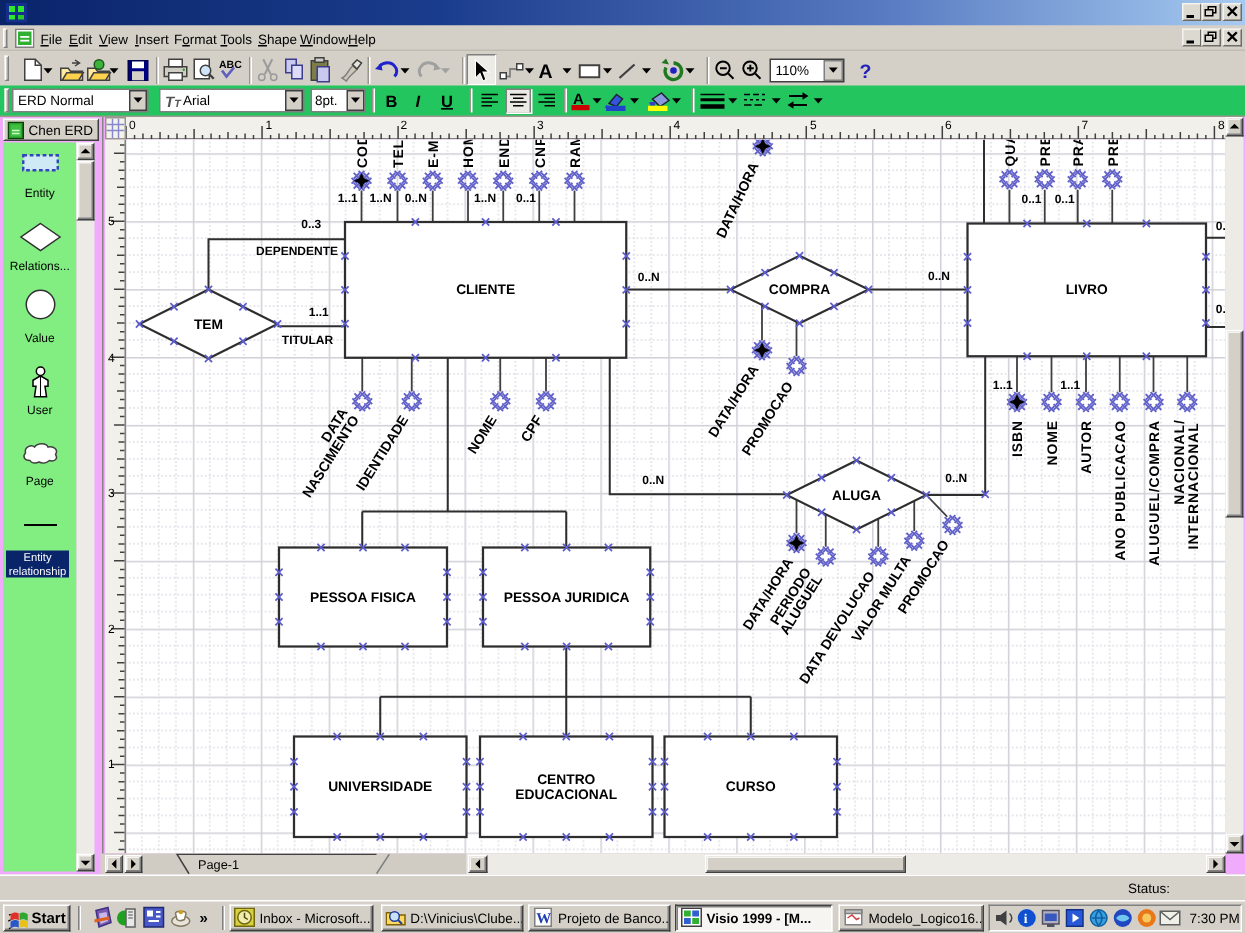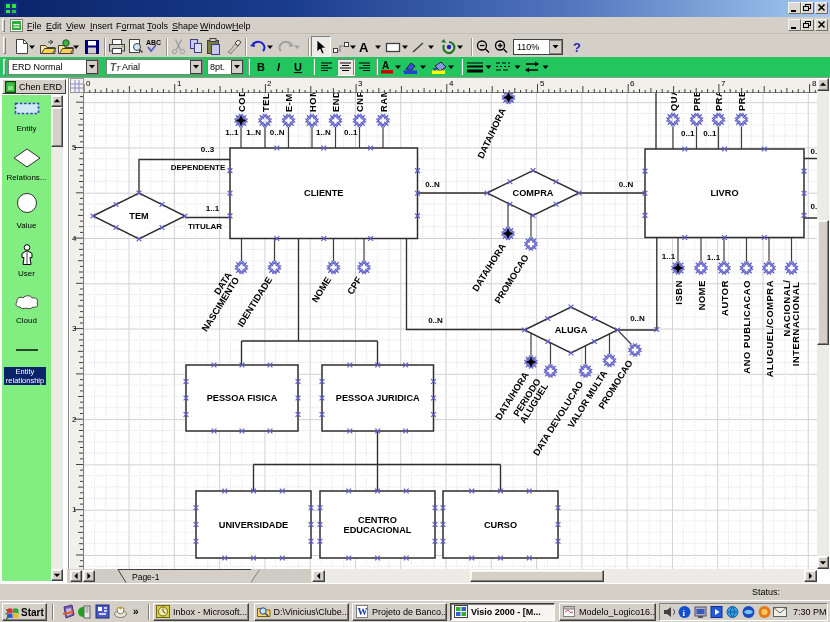--- a/index.html
+++ b/index.html
@@ -11,21 +11,21 @@
 .capbtn{width:13px;height:12px;background:#dcd9d1;border:1px solid;border-color:#f4f3ef #6f6c66 #6f6c66 #f4f3ef;font-size:9px;line-height:10px;text-align:center;color:#000;}
 
 #menubar{left:0;top:17px;width:830px;height:17px;background:#d4d0c8;border-bottom:1px solid #c0bcb4;font-size:9px;}
 .grip{width:3px;background:#d4d0c8;border:1px solid;border-color:#fff #808080 #808080 #fff;}
 .mitem{top:2px;height:14px;line-height:14px;color:#000;}
 u{text-decoration:underline;}
 
 #tb1{left:0;top:34px;width:830px;height:23px;background:#d4d0c8;}
 #tb2{left:0;top:57px;width:830px;height:21px;background:#22c55e;border-bottom:1px solid #9c988f;}
 
-#main{left:0;top:78px;width:830px;height:505px;background:#ffffff;}
+#main{left:0;top:78px;width:830px;height:505px;background:#f0abfc;}
 
 #sthead{left:2px;top:1px;width:64px;height:15px;background:#d4d0c8;border:1px solid;border-color:#fff #404040 #404040 #fff;font-size:9px;line-height:13px;}
 #stgreen{left:2px;top:17px;width:49px;height:486px;background:#82ee82;}
 #stscroll{left:51px;top:17px;width:12px;height:486px;background:#ecebe6;}
 .sbtn{background:#d4d0c8;border:1px solid;border-color:#fff #404040 #404040 #fff;box-shadow:inset -1px -1px 0 #808080,inset 1px 1px 0 #f6f5f2;}
 .sbtn svg{display:block;margin:0 auto;}
 .stlabel{width:49px;text-align:center;font-size:8px;color:#000;}
 #corner{left:70px;top:0px;width:14px;height:15px;background:#f4f2ec;border:1px solid #9a968e;}
 #hruler{left:84px;top:0px;width:733px;height:15px;}
 #vruler{left:70px;top:15px;width:14px;height:476px;}
@@ -302,21 +302,21 @@
           <circle cx="8" cy="3.5" r="2.8"></circle>
           <path d="M8 6.5l-5 3v4h2l-1 7h8l-1-7h2v-4z"></path>
           <path d="M8 7v13" stroke-width="0.7"></path>
         </g>
       </svg>
   <div class="abs stlabel" style="top:174px">User</div>
 
   <svg class="abs" style="left:11px;top:199px" width="28" height="17">
         <path d="M7 13c-4 0-5-3-3-5c-1-4 4-6 6-4c2-3 8-3 9 0c4-1 7 2 5 5c2 3-1 5-4 4c-2 2-5 2-7 1c-2 1-5 1-6-1z" fill="#fff" stroke="#404040"></path>
       </svg>
-  <div class="abs stlabel" style="top:221px">Cloud</div>
+  <div class="abs stlabel" style="top:221px">Page</div>
 
   <svg class="abs" style="left:13px;top:253px" width="24" height="4">
         <path d="M1 2h22" stroke="#000" stroke-width="1.4"></path>
       </svg>
 
   <div class="abs" style="left:2px;top:272px;width:42px;height:18px;background:#0a246a;color:#fff;font-size:7.5px;text-align:center;line-height:8.5px;padding-top:1px">Entity<br>relationship</div>
  </div>
  <div id="stscroll" class="abs">
   <div class="abs sbtn" style="left:0;top:0;width:12px;height:12px">
         <svg width="10" height="10">
@@ -725,21 +725,21 @@
   <span class="abs" style="left:19px">Projeto de Banco...</span>
  </div>
  <div class="abs taskbtn taskact" style="left:450px;width:105px">
   <svg class="abs" style="left:3px;top:1px" width="14" height="13">
         <rect x="0.5" y="0.5" width="13" height="12" fill="#fff" stroke="#404040"></rect>
         <rect x="2" y="2" width="4.5" height="4" fill="#30b030"></rect>
         <rect x="7.5" y="2" width="4.5" height="4" fill="#3060d0"></rect>
         <rect x="2" y="7" width="4.5" height="4" fill="#3060d0"></rect>
         <rect x="7.5" y="7" width="4.5" height="4" fill="#30b030"></rect>
       </svg>
-  <span class="abs" style="left:20px">Visio 2000 - [M...</span>
+  <span class="abs" style="left:20px">Visio 1999 - [M...</span>
  </div>
  <div class="abs taskbtn" style="left:559px;width:97px">
   <svg class="abs" style="left:2px;top:1px" width="14" height="13">
         <rect x="1.5" y="1.5" width="11" height="10" fill="#fff" stroke="#808080"></rect>
         <rect x="1.5" y="1.5" width="11" height="2.5" fill="#c0c0c0" stroke="#808080"></rect>
         <path d="M3 7l3-2l3 3l2-1" stroke="#d04040" fill="none"></path>
       </svg>
   <span class="abs" style="left:19px">Modelo_Logico16...</span>
  </div>
 

